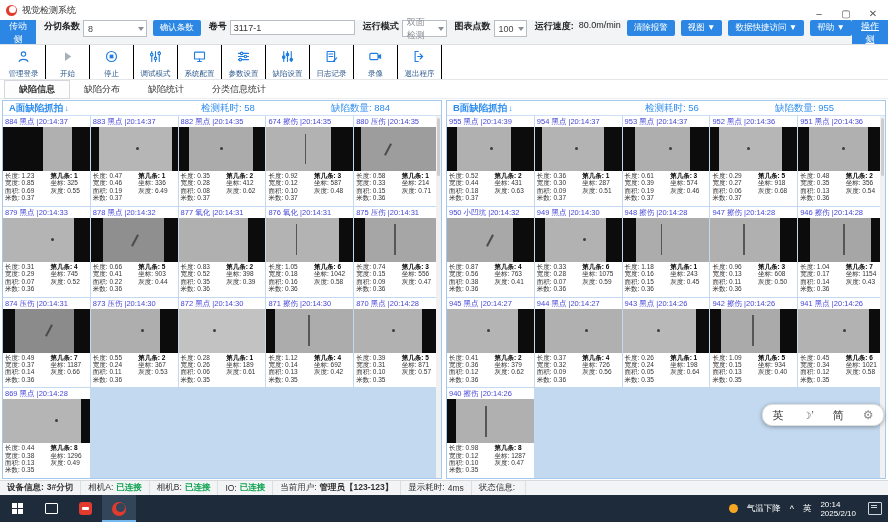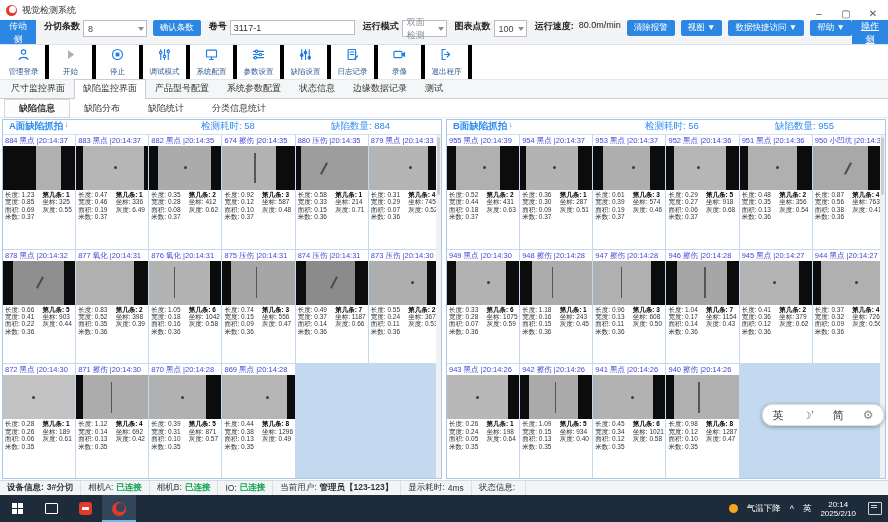--- a/index.html
+++ b/index.html
@@ -18,39 +18,39 @@
   .lbl{font-weight:bold;margin:0 3px 0 8px;white-space:nowrap;}
   .select{height:15px;background:#fff;border:1px solid #b9bec5;display:flex;align-items:center;font-size:9px;color:#444;padding:0 2px 0 4px;justify-content:space-between;}
   .select .car{width:0;height:0;border-left:3px solid transparent;border-right:3px solid transparent;border-top:4px solid #8a8f96;margin-left:4px;}
   .sel-slit{width:100px;} .sel-mode{width:66px;color:#8a8f96;} .sel-pts{width:42px;}
   .txt{height:13px;width:150px;border:1px solid #b9bec5;font-size:9px;padding:0 3px;color:#333;font-family:"Liberation Sans",sans-serif;}
   .blue-btn{height:16px;background:#2b87e3;color:#fff;border:none;border-radius:2px;font-size:8.5px;padding:0 7px;margin-left:6px;white-space:nowrap;}
   .speedval{font-weight:normal;margin-left:2px;}
   .op-side{margin-left:auto;text-decoration:underline;}
   
   .toolbar2{height:34px;background:#fff;border-bottom:1px solid #e4e7ea;display:flex;align-items:stretch;padding-left:2px;flex:0 0 auto;}
-  .tbtn{width:43px;display:flex;flex-direction:column;align-items:center;justify-content:center;border-right:4px solid #000000;cursor:default;}
+  .tbtn{width:43px;display:flex;flex-direction:column;align-items:center;justify-content:flex-end;border-right:1px solid #000000;cursor:default;}
   .tbtn svg{width:15px;height:15px;}
   .tbtn .tlab{font-size:7.5px;color:#2f5b8f;margin-top:1px;white-space:nowrap;}
   
   .tabs1{height:18px;background:#f5f6f7;border-bottom:1px solid #c9ccd1;display:flex;align-items:flex-end;padding-left:2px;font-size:9px;flex:0 0 auto;}
   .tab{padding:2px 8px 3px;color:#333;border:1px solid transparent;border-bottom:none;cursor:default;white-space:nowrap;}
   .tab.active{background:#fff;border-color:#c9ccd1;margin-bottom:-1px;padding-bottom:4px;}
   .tabs2{height:18px;background:#fff;display:flex;align-items:center;padding-left:4px;font-size:9px;border-bottom:1px solid #ebedef;flex:0 0 auto;}
   .subtab{padding:2px 14px;color:#333;cursor:default;white-space:nowrap;}
   .subtab.active{font-weight:bold;border:1px solid #d4d7db;background:#fdfdfd;}
   
   .content{flex:1 1 auto;display:flex;gap:4px;padding:1px 2px;background:#fff;min-height:0;}
   .panel{flex:1;border:1px solid #a6c8ec;display:flex;flex-direction:column;position:relative;min-width:0;}
-  .panel-header{height:14px;display:flex;align-items:flex-start;font-size:9.5px;color:#2d8cf0;padding:0 6px;border-bottom:1px solid #cfe2f5;flex:0 0 auto;}
+  .panel-header{height:14px;display:flex;align-items:center;font-size:9.5px;color:#2d8cf0;padding:0 6px;border-bottom:1px solid #cfe2f5;flex:0 0 auto;}
   .p-title{font-weight:bold;}
   .p-arrow{margin-left:1px;font-size:8px;}
   .p-sp{flex:1;}
   .p-time{width:130px;} .p-count{width:104px;}
-  .grid{flex:1;display:grid;grid-template-columns:repeat(6,1fr);grid-auto-rows:1fr;gap:1px;background:#c3d9ef;min-height:0;}
+  .grid{flex:1;display:grid;grid-template-columns:repeat(5,1fr);grid-auto-rows:1fr;gap:1px;background:#c3d9ef;min-height:0;}
   .card{background:#fff;display:flex;flex-direction:column;overflow:hidden;min-height:0;}
   .card-h{height:10px;font-size:7.5px;color:#4646d8;padding:1px 2px 0;white-space:nowrap;overflow:hidden;flex:0 0 auto;}
   .card-img{height:44px;position:relative;overflow:hidden;flex:0 0 auto;}
   .bl,.br{position:absolute;top:0;bottom:0;background:#0c0c0c;}
   .bl{left:0;} .br{right:0;}
   .mk{position:absolute;background:#3c3c3c;}
   .mk-dot{width:3px;height:3px;border-radius:50%;top:46%;}
   .mk-vline{width:1.5px;height:70%;top:15%;background:#565656;}
   .mk-diag{width:2px;height:13px;top:36%;transform:rotate(28deg);background:#4c4c4c;}
   .card-f{flex:1;display:flex;font-size:6.5px;line-height:7.4px;color:#333;padding:1px 2px;min-height:0;}
@@ -78,21 +78,21 @@
   .win i{background:#fff;}
   .tv{width:11px;height:9px;border:1px solid #fff;border-radius:1px;}
   .redapp{width:13px;height:13px;border-radius:3px;background:#e23b2e;position:relative;}
   .redapp::after{content:'';position:absolute;left:3px;top:5px;width:7px;height:3px;background:#fff;border-radius:1px;}
   .logo.big{width:14px;height:14px;}
   .logo.big::after{left:4px;top:1.5px;width:9px;height:9px;}
   .tb-ico.active .logo.big::after{background:#324559;}
   .tray{margin-left:auto;display:flex;align-items:center;gap:9px;font-size:8.5px;padding-right:6px;}
   .w-ico{width:9px;height:9px;border-radius:50%;background:#f6a623;display:inline-block;}
   .caret{font-size:9px;}
-  .clock{display:flex;flex-direction:column;align-items:center;font-size:8px;line-height:9px;}
+  .clock{display:flex;flex-direction:column;align-items:flex-start;font-size:8px;line-height:9px;}
   .note{width:12px;height:11px;border:1px solid #cfd6dd;border-radius:1px;position:relative;margin-left:3px;}
   .note::after{content:'';position:absolute;left:2px;top:2px;width:6px;height:1px;background:#cfd6dd;box-shadow:0 2px 0 #cfd6dd;}
 </style>
 </head>
 <body>
 
 <div class="app">
 
   <div class="titlebar">
     <span class="logo"></span>
@@ -204,29 +204,20 @@
         <span class="tlab">录像</span>
       </div>
       <div class="tbtn">
         <span><svg viewBox="0 0 24 24" fill="none" stroke="#1f7ce0" stroke-width="1.8" stroke-linecap="round">
             <path d="M10 4H5v16h5"></path>
             <path d="M13 8l4 4-4 4M9 12h8"></path>
           </svg></span>
         <span class="tlab">退出程序</span>
       </div>
     </div>
-  <div class="tabs1" id="tabs1">
-      <div class="tab">尺寸监控界面</div>
-      <div class="tab active">缺陷监控界面</div>
-      <div class="tab">产品型号配置</div>
-      <div class="tab">系统参数配置</div>
-      <div class="tab">状态信息</div>
-      <div class="tab">边缘数据记录</div>
-      <div class="tab">测试</div>
-    </div>
   <div class="tabs2" id="tabs2">
       <div class="subtab active">缺陷信息</div>
       <div class="subtab">缺陷分布</div>
       <div class="subtab">缺陷统计</div>
       <div class="subtab">分类信息统计</div>
     </div>
   <div class="content" id="content">
       <div class="panel">
         <div class="panel-header">
           <span class="p-title">A面缺陷抓拍</span>

